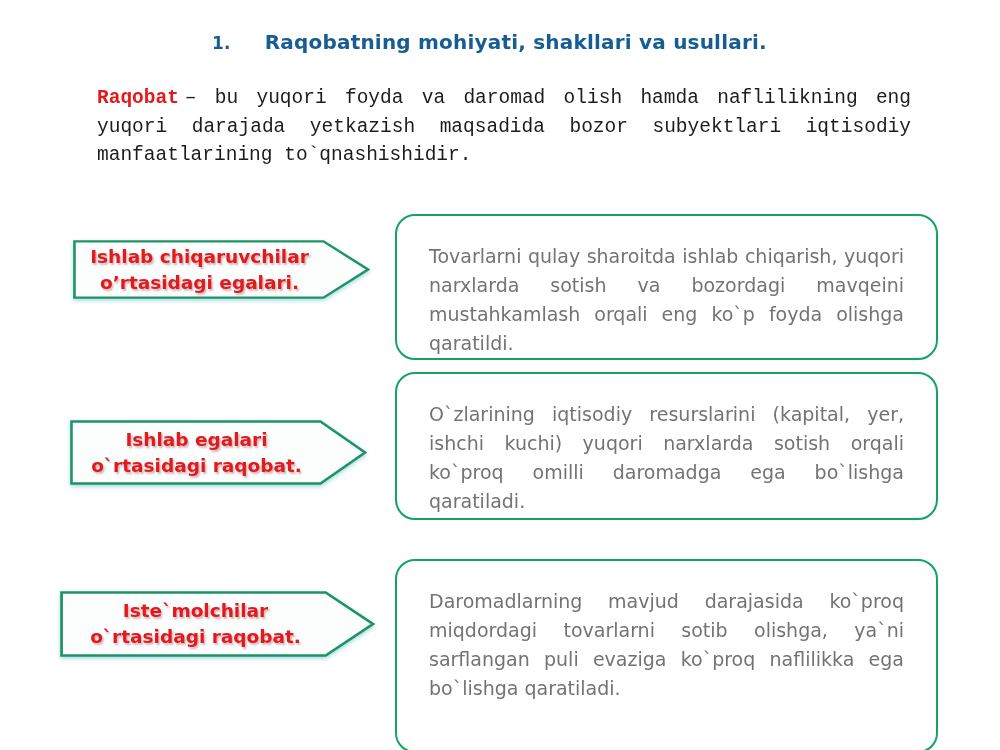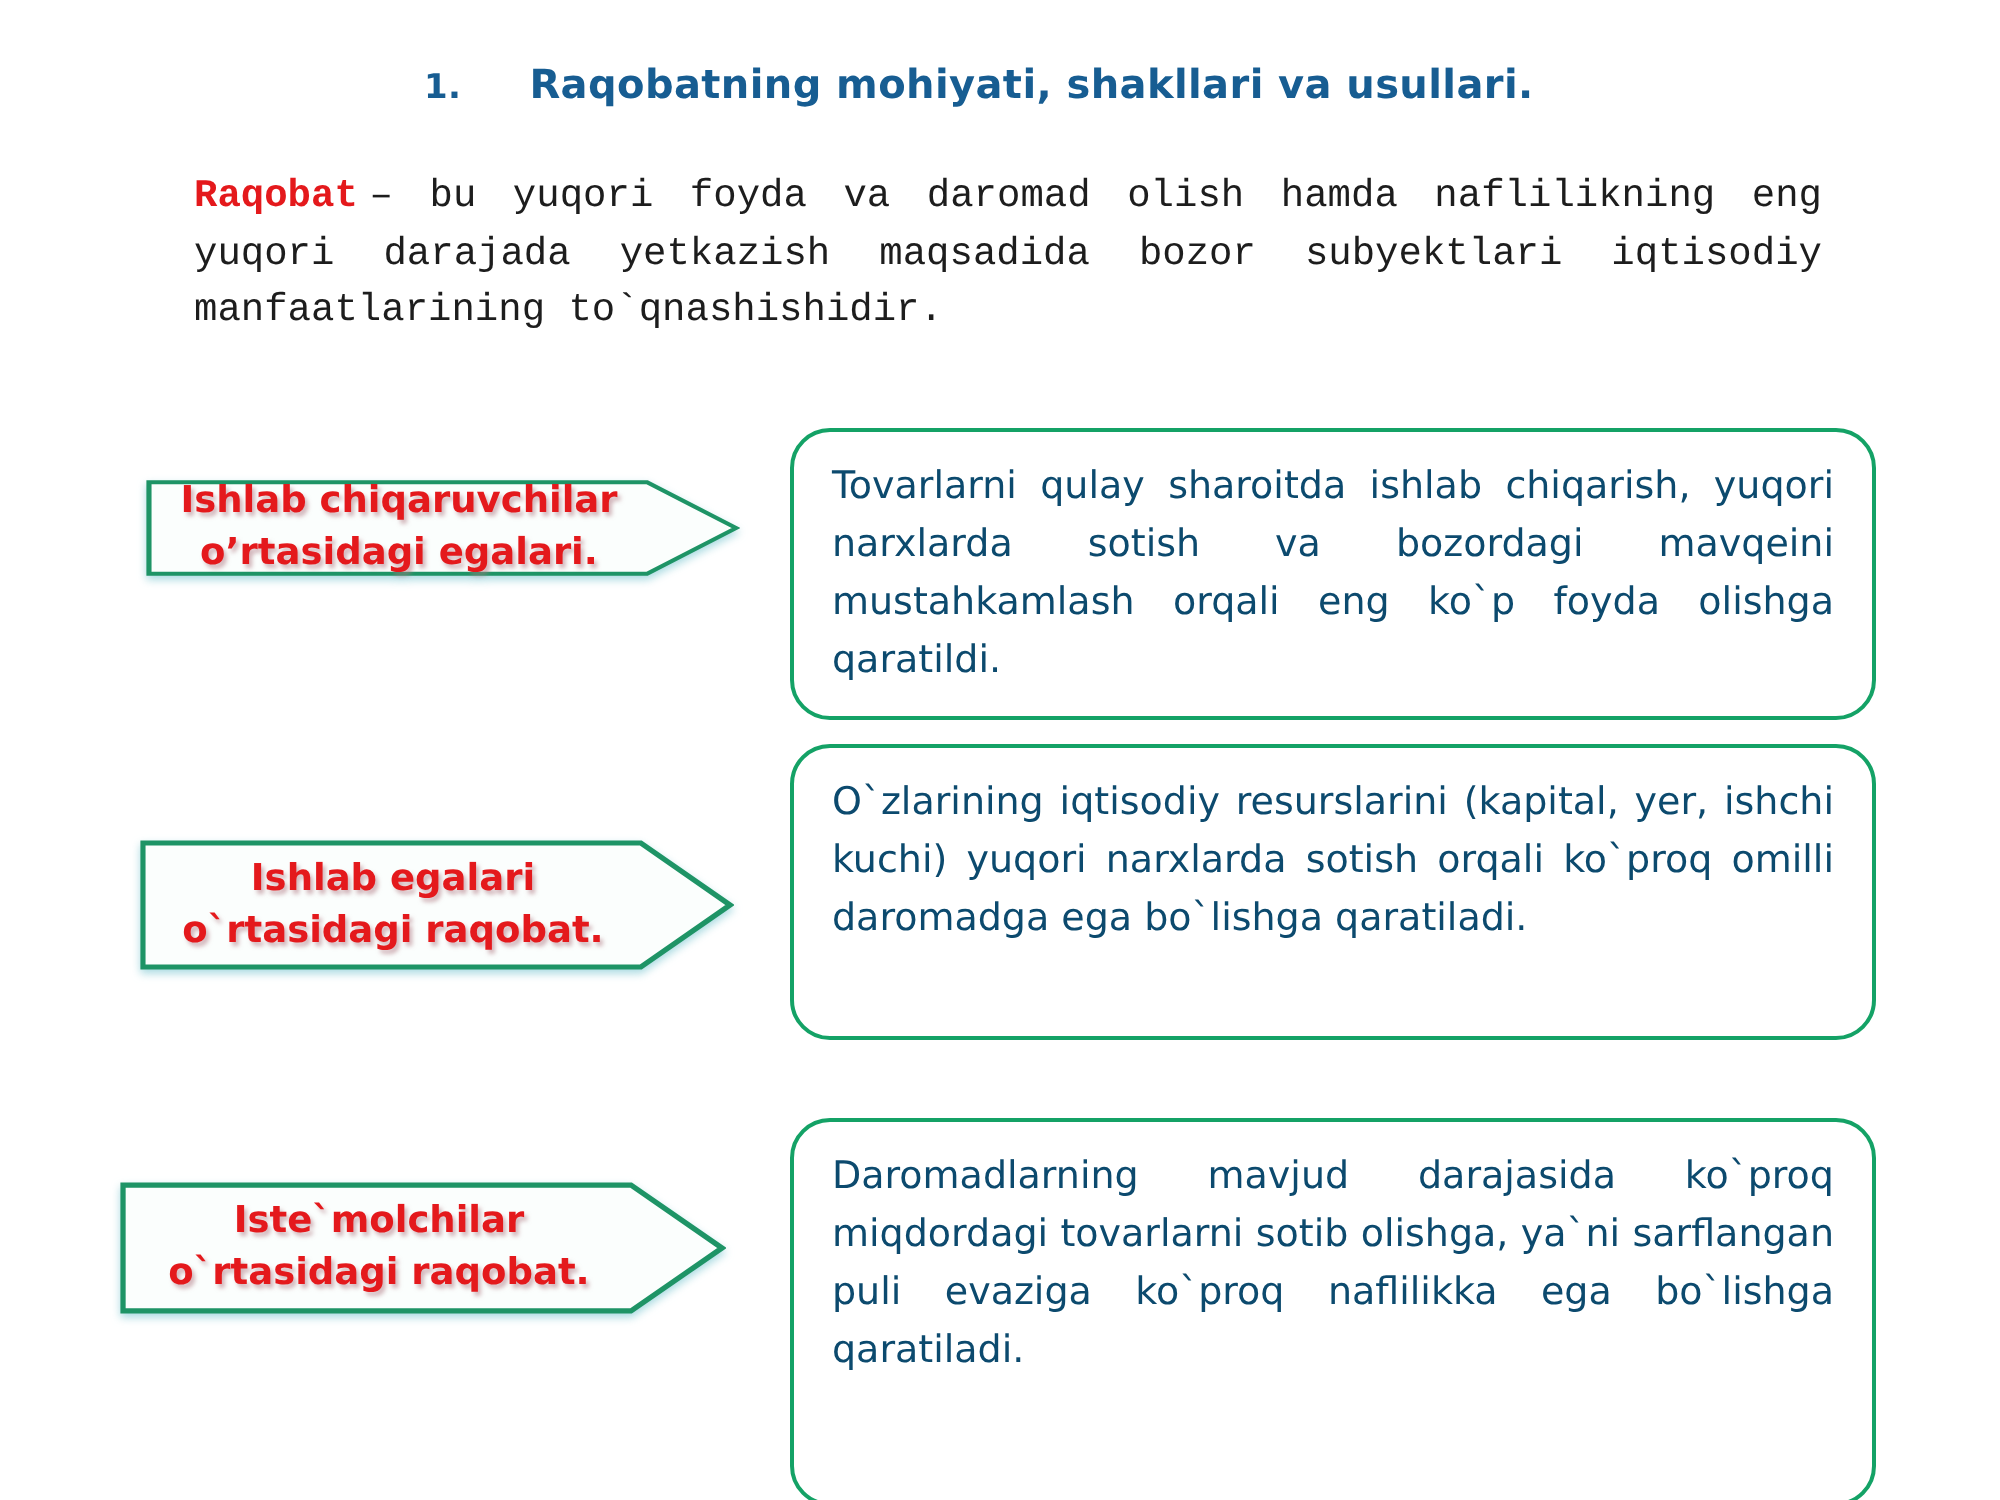--- a/index.html
+++ b/index.html
@@ -62,41 +62,41 @@
     align-items: center;
     justify-content: center;
     text-align: center;
     font-weight: bold;
     font-size: 18.5px;
     line-height: 26px;
     color: #e4191c;
     text-shadow: 1.5px 2px 2px rgba(175, 120, 130, 0.55);
     white-space: nowrap;
   }
-  .arrow-1 { left: 73px;  top: 240px; width: 297px; height: 48px; }
+  .arrow-1 { left: 73px;  top: 240px; width: 297px; height: 59px; }
   .arrow-2 { left: 70px;  top: 420px; width: 297px; height: 65px; }
-  .arrow-3 { left: 60px;  top: 591px; width: 303px; height: 66px; }
+  .arrow-3 { left: 60px;  top: 591px; width: 303px; height: 66px; padding-left: 12px; }
 
   
   .callout {
     position: absolute;
     left: 395px;
     width: 543px;
     box-sizing: border-box;
     background: #ffffff;
     border: 2.5px solid #14a266;
     border-radius: 20px;
     padding: 9px 15px;
   }
   .callout p {
-    margin: 4px;
+    margin: 17px;
     font-size: 19px;
     line-height: 29px;
     text-align: justify;
-    color: #0c4a6e;
+    color: #737373;
   }
   .callout-1 { top: 214px; height: 146px; }
   .callout-2 { top: 372px; height: 148px; }
   .callout-3 { top: 559px; height: 194px; }
 </style>
 </head>
 <body>
 
 <div class="slide">
 

